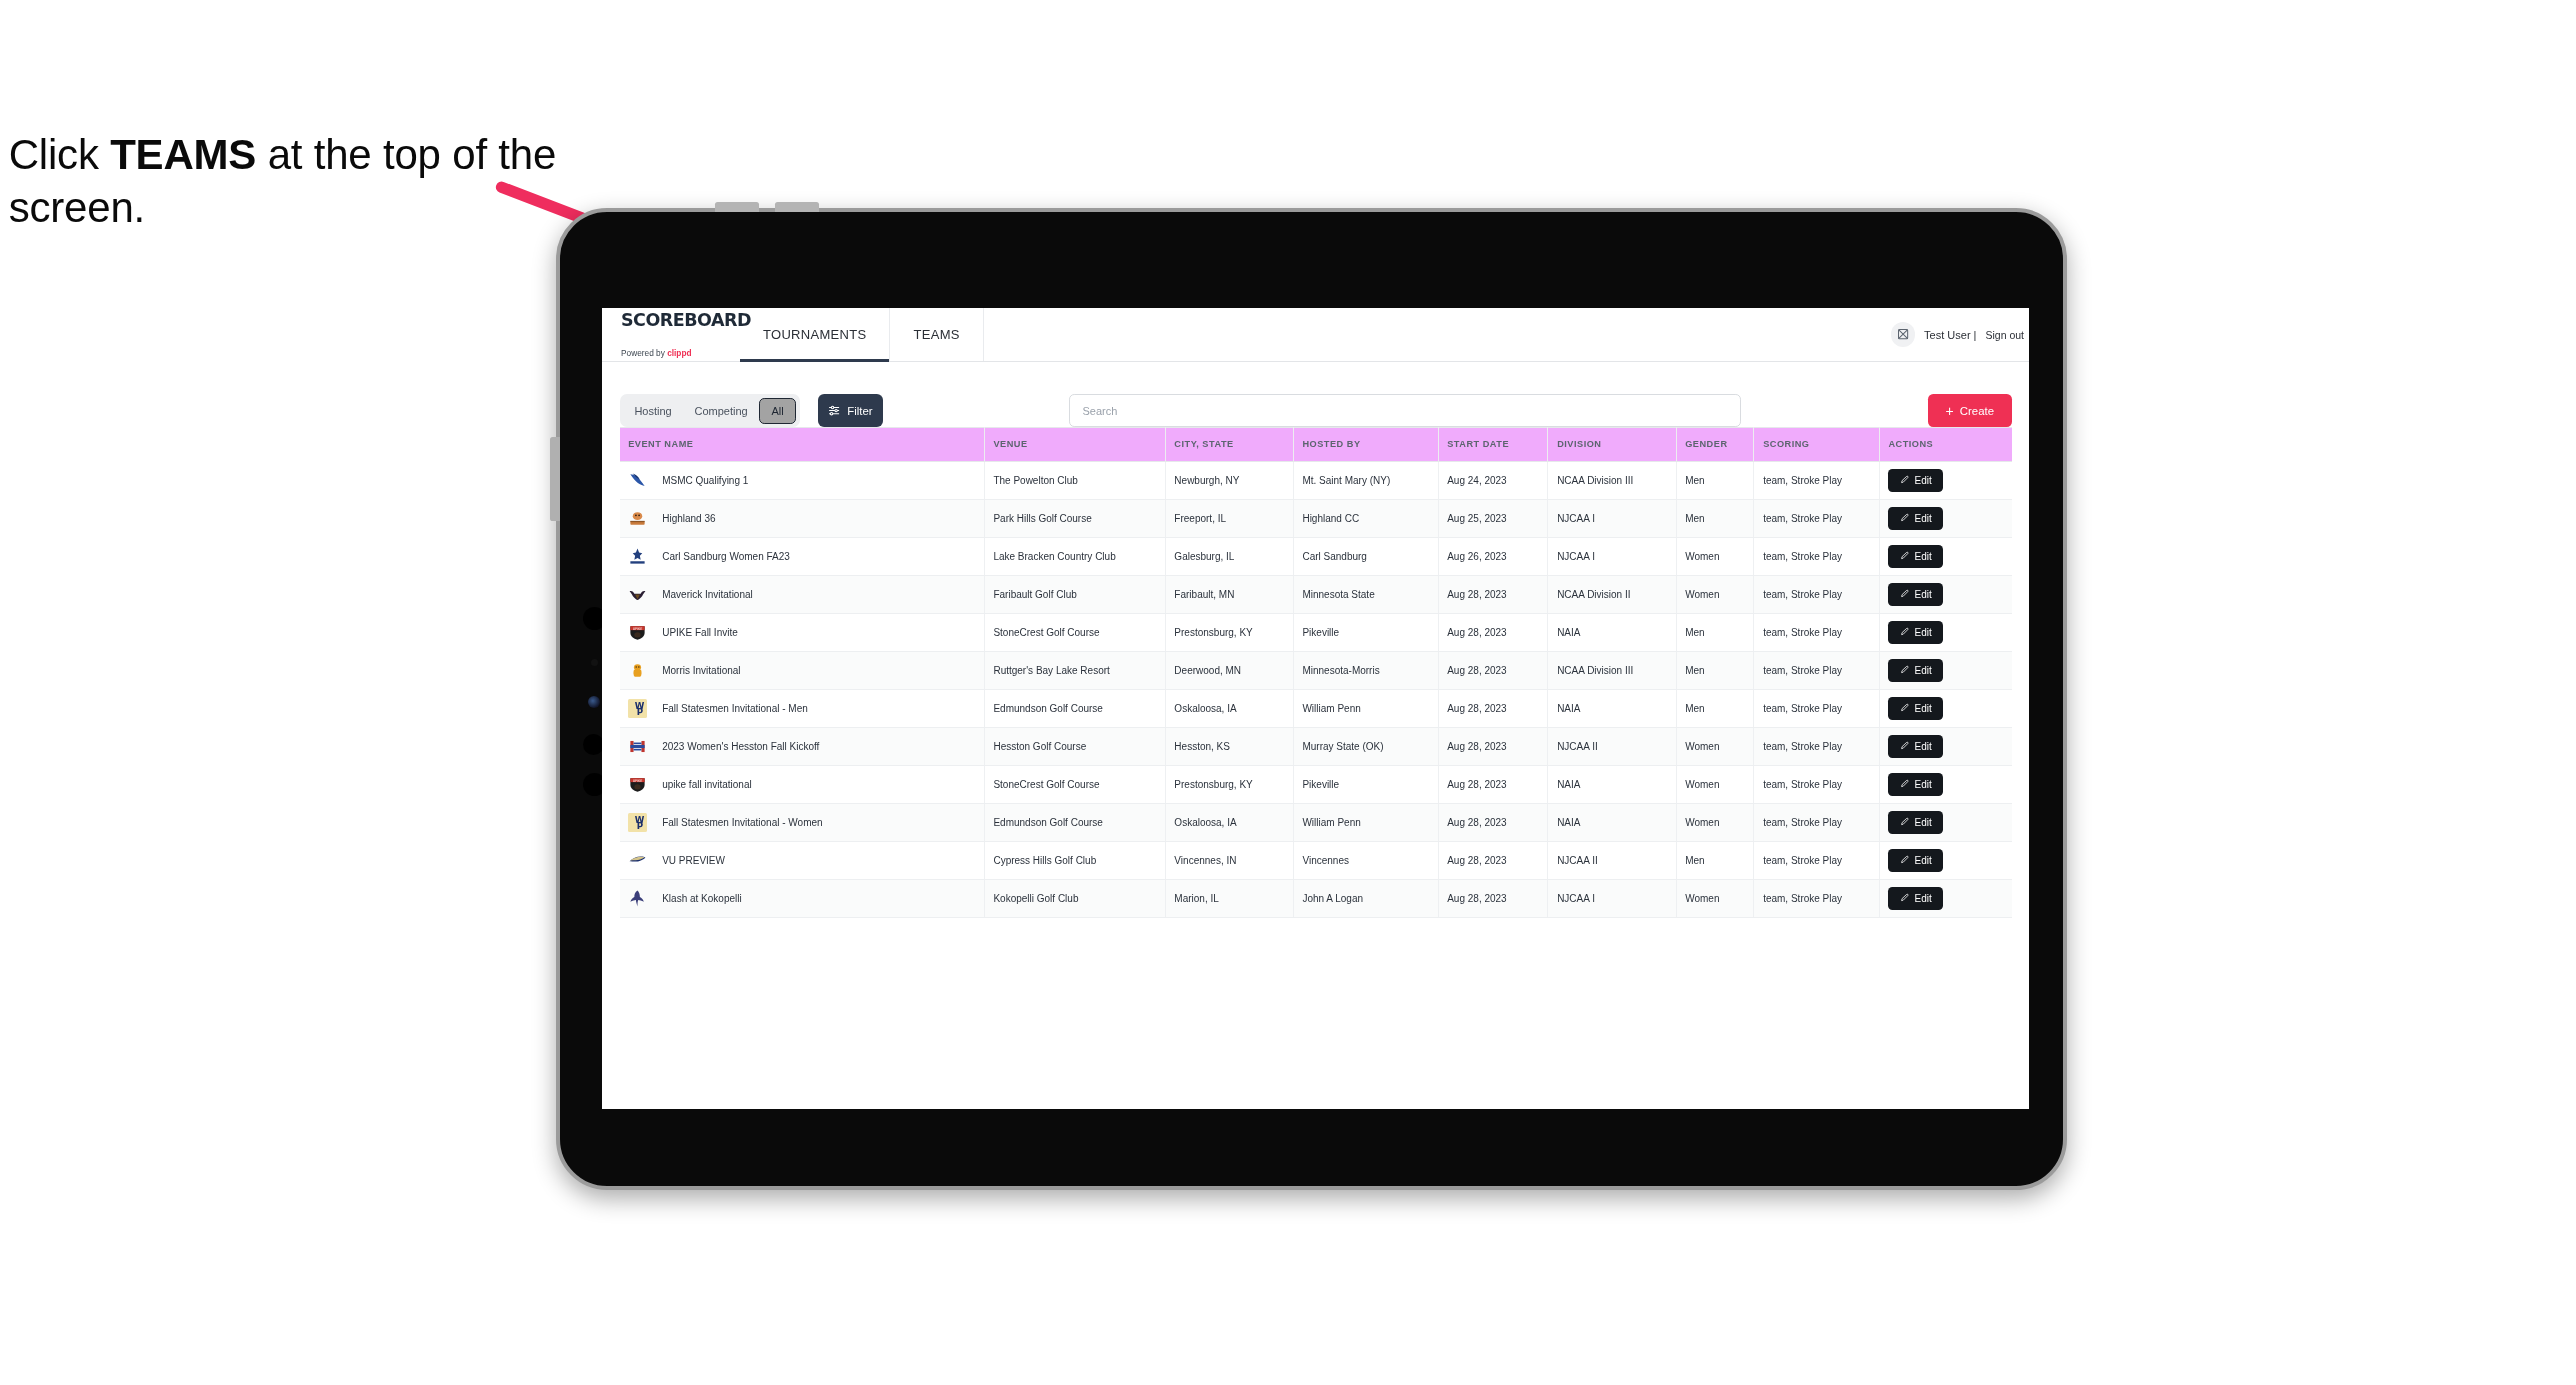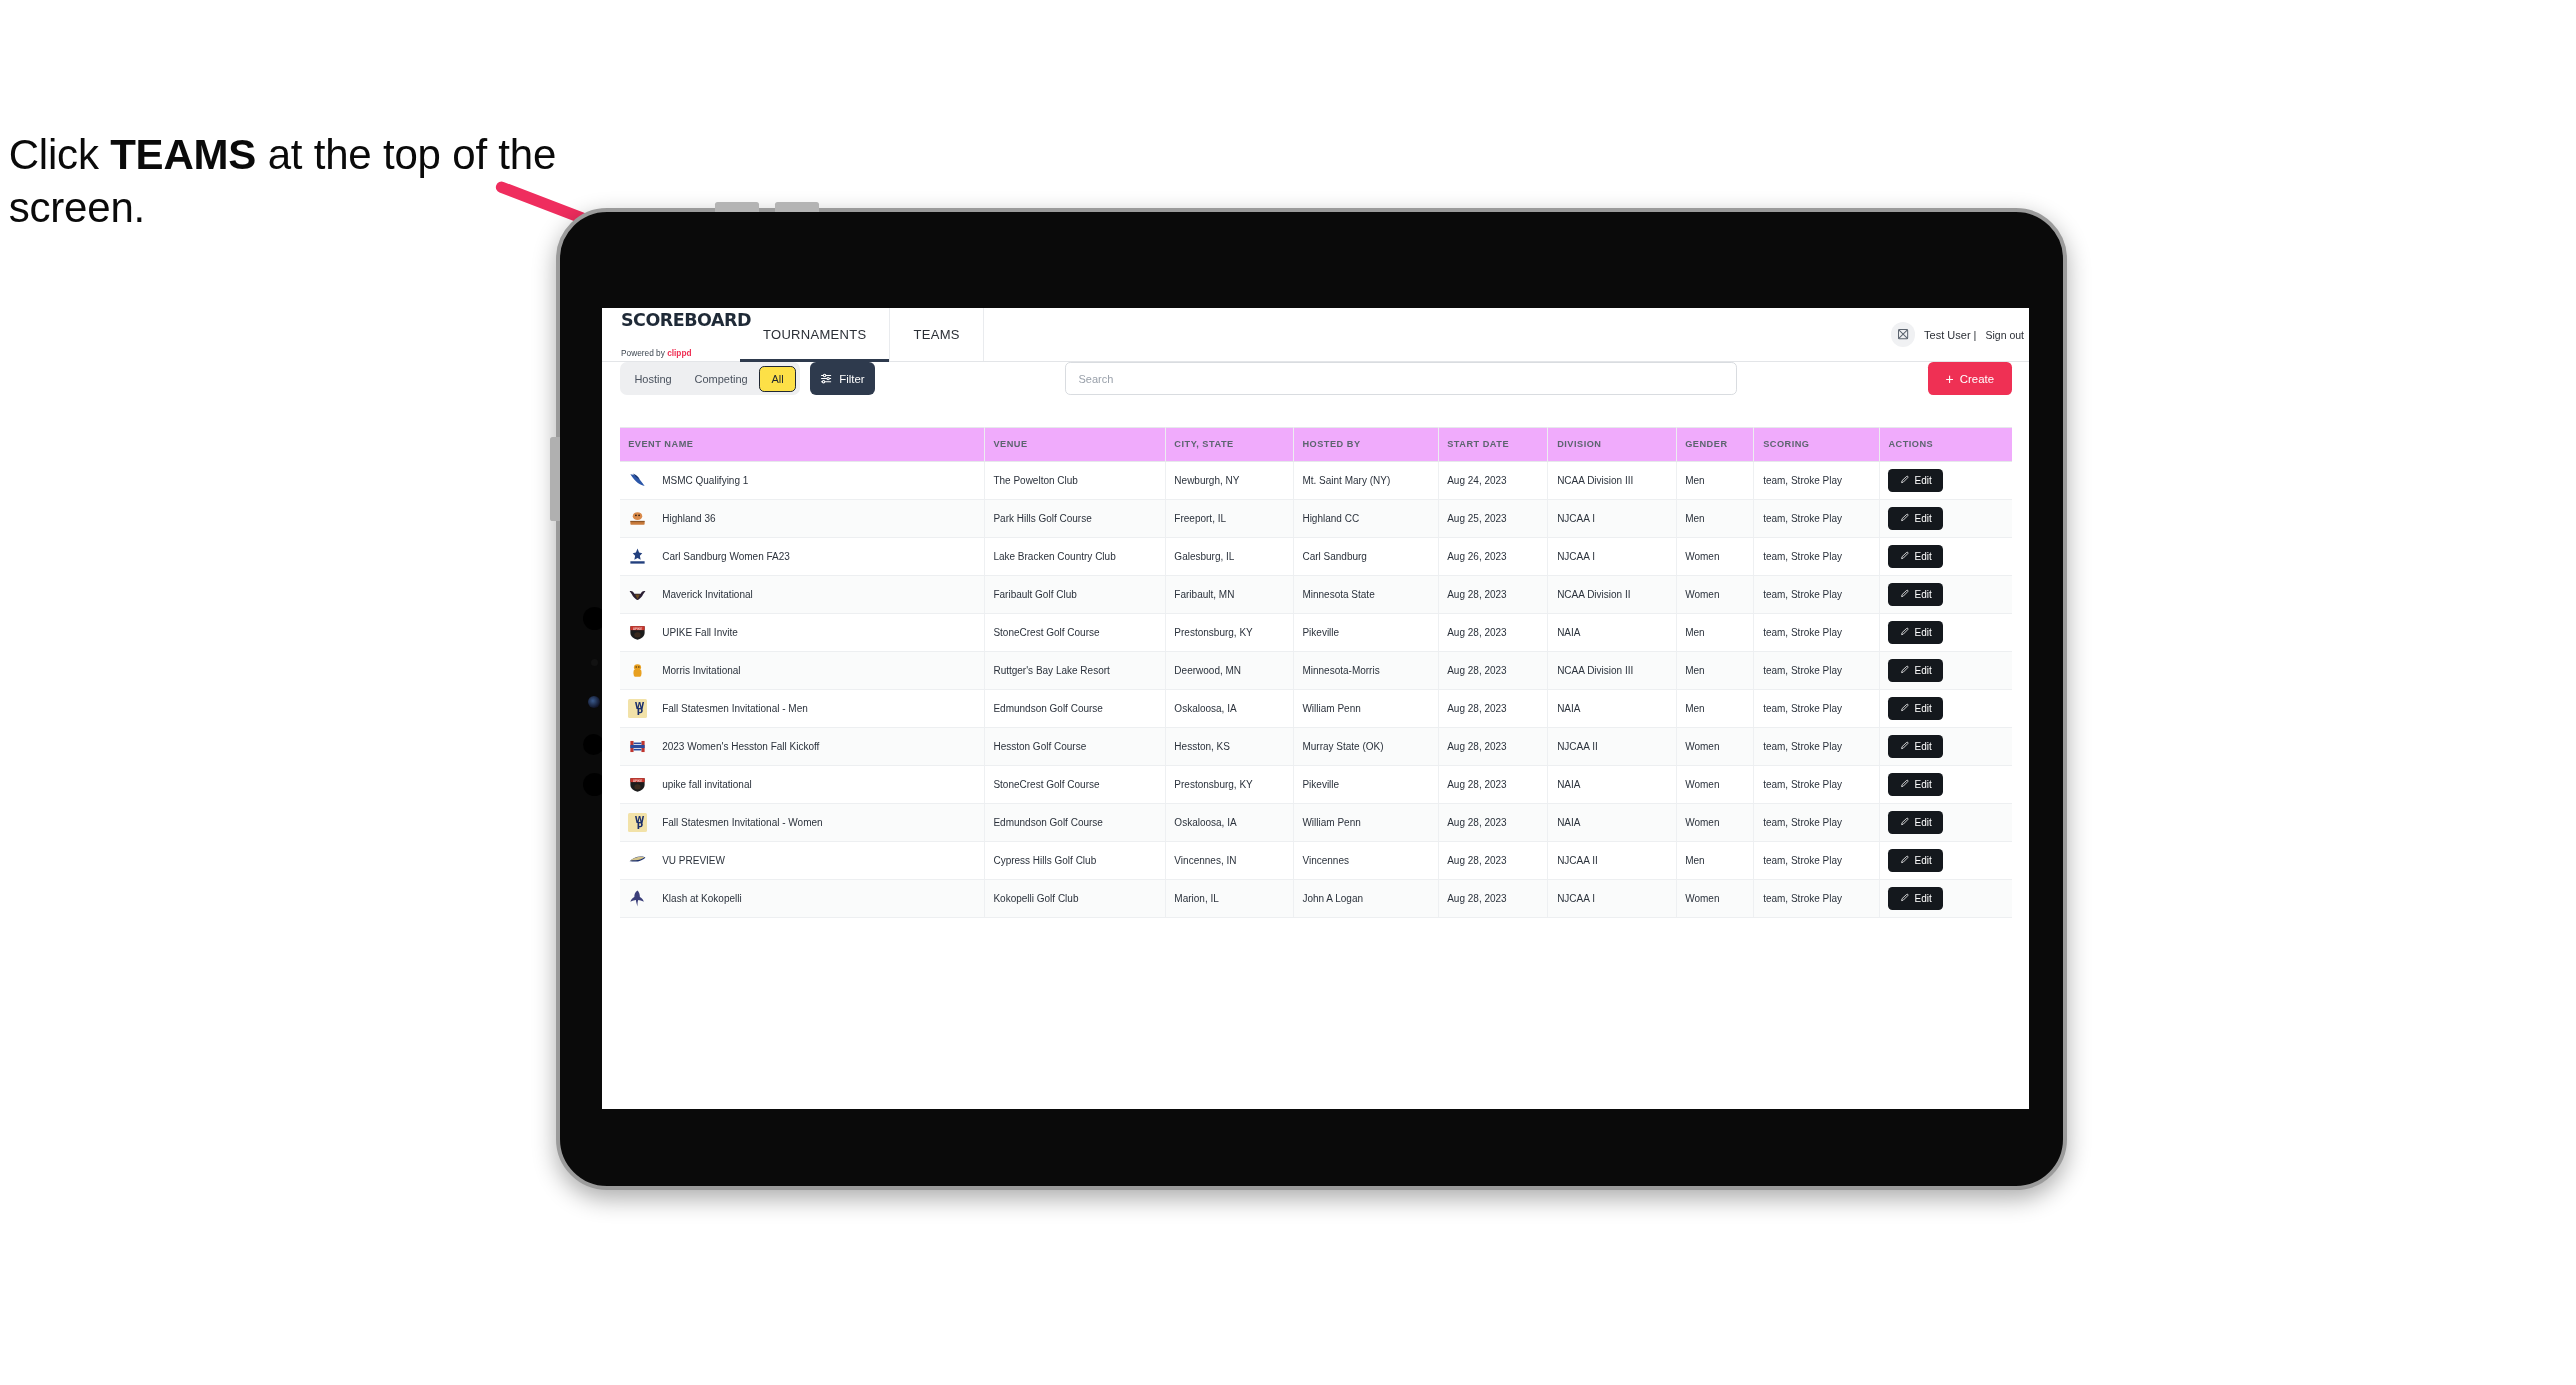--- a/index.html
+++ b/index.html
@@ -132,40 +132,40 @@
     background: #f0f1f3;
     display: flex; align-items: center; justify-content: center;
   }
   #avatar svg { width: 12.2px; height: 12.2px; }
   #username { font-size: 11px; color: #2b2f36; }
   #signout { font-size: 10.5px; color: #2b2f36; cursor: pointer; }
 
   
   #toolbar {
     height: 65px;
-    display: flex; align-items: flex-start;
+    display: flex; align-items: flex-end;
     padding: 0 17.5px;
     background: #ffffff;
-    gap: 0;
+    gap: 8px;
   }
   #segmented {
     display: flex; align-items: center;
     background: #eeeff1;
     border-radius: 7px;
     height: 33px;
     padding: 0 3.5px;
   }
   .seg {
     font-size: 11px; color: #4a525e;
     padding: 0 11.4px; height: 26px;
     display: flex; align-items: center; justify-content: center;
     cursor: pointer; border-radius: 5.2px;
   }
   .seg.selected {
-    background: #fde047; color: #1c2430;
+    background: #a3a3a3; color: #1c2430;
     border: 1.3px solid #1f2733;
     font-weight: 500;
   }
   #filter-btn {
     margin-left: 10.5px;
     height: 33px;
     background: #2e3a4d;
     color: #ffffff;
     border-radius: 6.1px;
     display: flex; align-items: center; gap: 7px;

